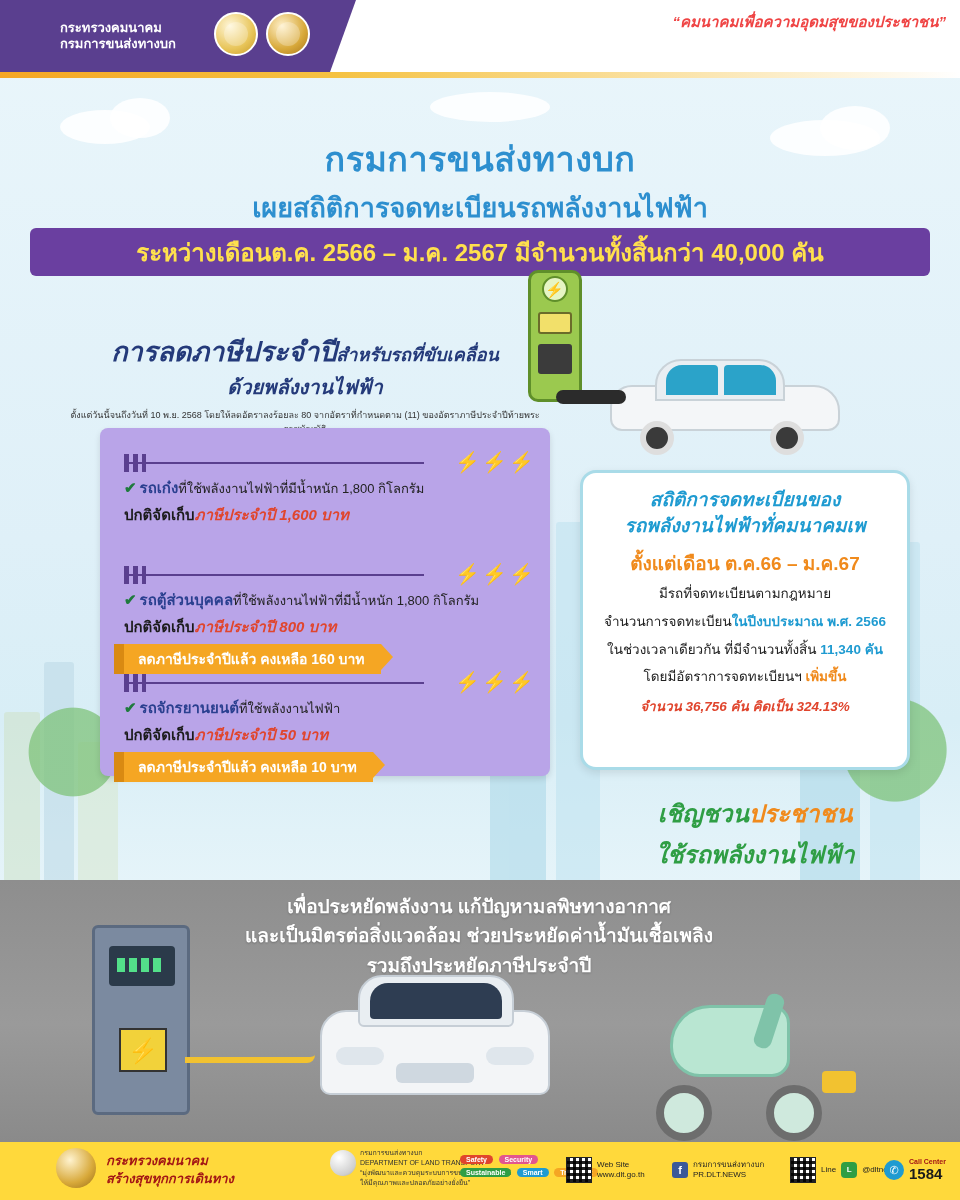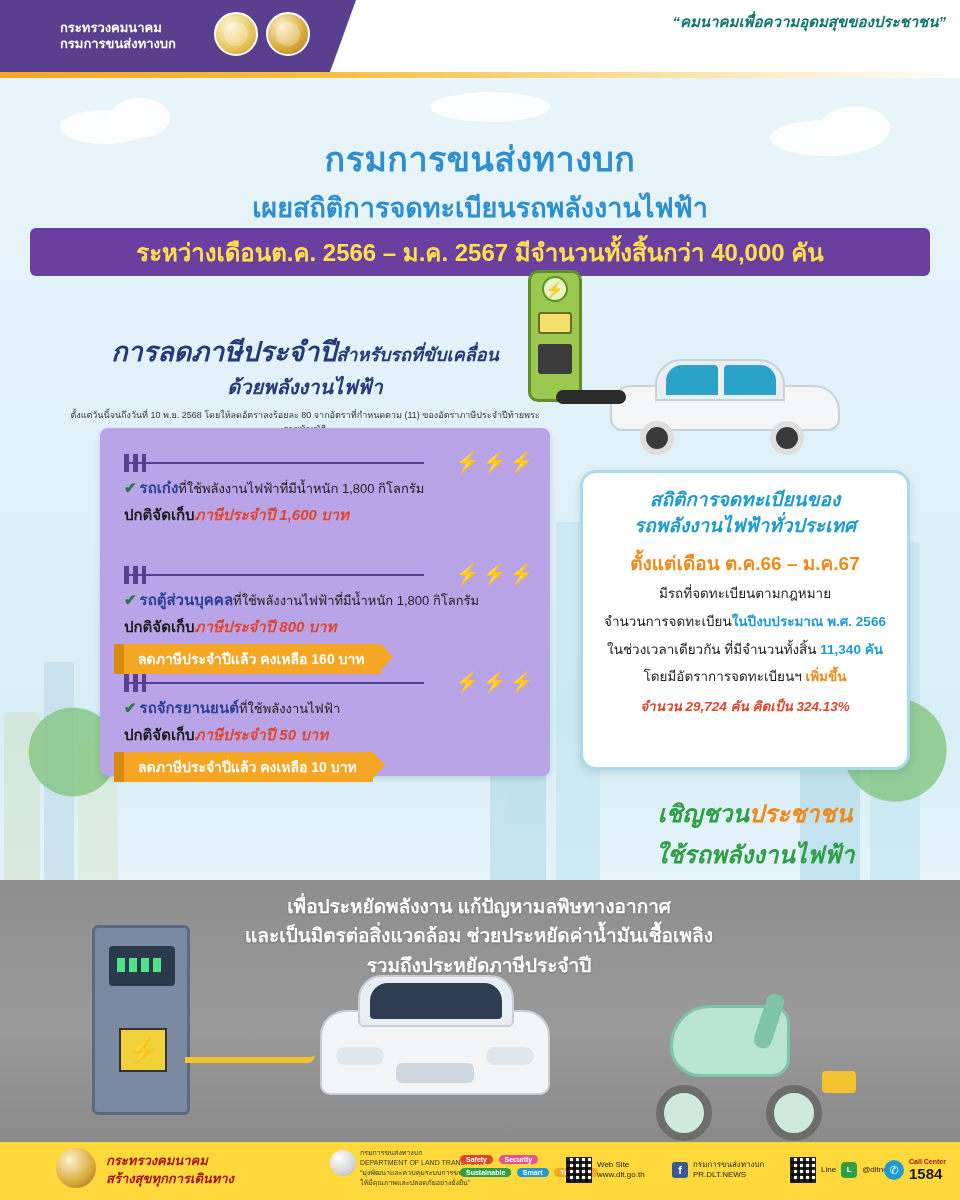--- a/index.html
+++ b/index.html
@@ -42,21 +42,21 @@
     background: radial-gradient(circle at 35% 30%, #fff6d8, #e8c55a 60%, #c79a27);
     border: 2px solid #ffffff; position: relative;
   }
   .badge-circ.b2 { background: radial-gradient(circle at 35% 30%, #fff0c9, #d8a93a 60%, #a9761b); }
   .badge-circ::after{
     content:""; position:absolute; inset:8px; border-radius:50%;
     background: rgba(255,255,255,0.25);
   }
   .slogan {
     position: absolute; right: 14px; top: 10px;
-    color: #0f766e; font-weight: bold; font-size: 15px; font-style: italic;
+    color: #ef4444; font-weight: bold; font-size: 15px; font-style: italic;
   }
   .ribbon-underline {
     position:absolute; left:0; top:72px; width:960px; height:6px;
     background: linear-gradient(90deg,#f5a623 0%, #f5c242 35%, #ffffff 100%);
   }
 
   
   .cloud { position:absolute; background:#ffffff; border-radius:50%; opacity:.85;}
   .city-block { position:absolute; opacity:.55; }
 
@@ -297,34 +297,34 @@
       <div class="line-b">
         <span>ปกติจัดเก็บ</span><span class="red">ภาษีประจำปี 50 บาท</span>
       </div>
       <div class="tag">ลดภาษีประจำปีแล้ว คงเหลือ 10 บาท</div>
     </div>
   </div>
 
   <div class="card-right">
     <div class="t1">
       <div>สถิติการจดทะเบียนของ</div>
-      <div>รถพลังงานไฟฟ้าทั่วประเทศ</div>
+      <div>รถพลังงานไฟฟ้าทั่คมนาคมเพ</div>
     </div>
     <div class="t2">ตั้งแต่เดือน ต.ค.66 –  ม.ค.67</div>
     <p>มีรถที่จดทะเบียนตามกฎหมาย</p>
     <p>
       <span>จำนวนการจดทะเบียน</span><span class="blue">ในปีงบประมาณ พ.ศ. 2566</span>
     </p>
     <p>
       <span>ในช่วงเวลาเดียวกัน ที่มีจำนวนทั้งสิ้น </span><span class="blue">11,340 คัน</span>
     </p>
     <p>
       <span>โดยมีอัตราการจดทะเบียนฯ </span><span class="or">เพิ่มขึ้น</span>
     </p>
-    <div class="last">จำนวน 29,724 คัน คิดเป็น 324.13%</div>
+    <div class="last">จำนวน 36,756 คัน คิดเป็น 324.13%</div>
   </div>
 
 
   <div class="invite">
     <div class="i1">
       <span class="g">เชิญชวน</span><span>ประชาชน</span>
     </div>
     <div class="i2">ใช้รถพลังงานไฟฟ้า</div>
   </div>
 

